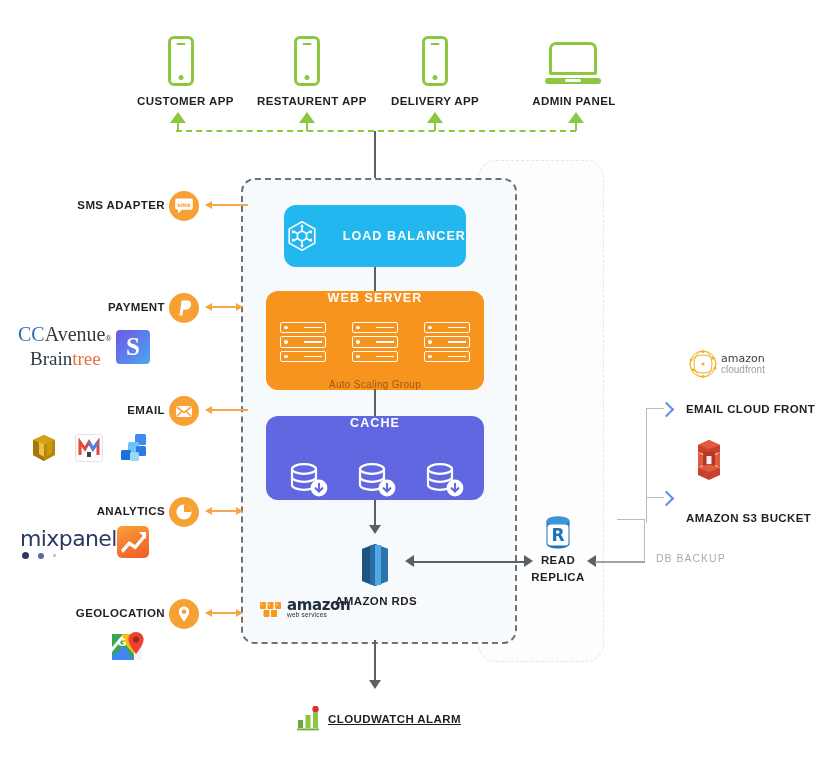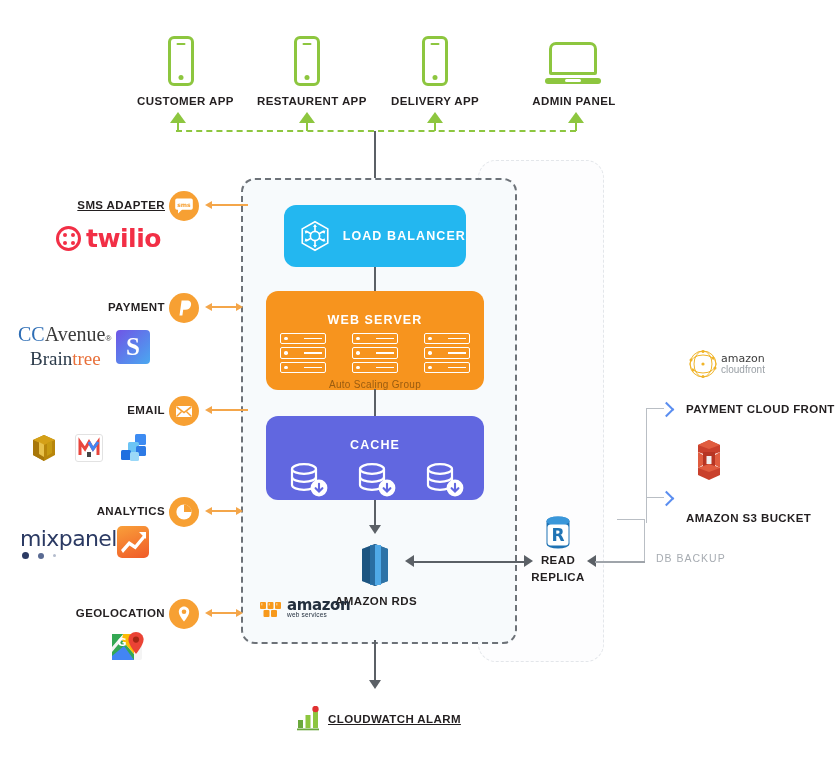--- a/index.html
+++ b/index.html
@@ -68,21 +68,21 @@
   .vpc-ghost{
     border:1px dashed #e3e6ea;border-radius:18px;background:#fdfdfe;
   }
   .vpc-main{
     border:2px dashed #6d7278;border-radius:14px;background:#f7fafc;
   }
 
   
   .card{
     border-radius:12px;display:flex;flex-direction:column;
-    align-items:center;justify-content:flex-end;box-sizing:border-box;
+    align-items:center;justify-content:space-between;box-sizing:border-box;
   }
   .card-title{
     color:#ffffff;font-weight:bold;font-size:12.5px;letter-spacing:1.1px;
   }
   .lb{background:#23b7f0;flex-direction:row;gap:10px;}
   .ws{background:#f7941e;}
   .cache{background:#6167e0;}
   .asg{
     color:#9a5c10;font-size:10px;letter-spacing:.3px;
   }
@@ -411,21 +411,21 @@
           <circle cx="15" cy="16" r="1.6"></circle>
         </g>
       </svg>
       <div style="display:flex;flex-direction:column;line-height:1.1;">
         <span class="cf-txt">amazon</span>
         <span class="cf-sub">cloudfront</span>
       </div>
     </div>
   </div>
   <div class="abs chev" style="left:661px;top:404px;"></div>
-  <div class="abs cap cap-right" style="left:686px;top:403px;">PAYMENT CLOUD FRONT</div>
+  <div class="abs cap cap-right" style="left:686px;top:403px;">EMAIL CLOUD FRONT</div>
 
   <div class="abs" style="left:689px;top:438px;">
     <svg width="40" height="44" viewBox="0 0 40 44">
       <polygon points="20,2 31,7 31,14 20,18 9,14 9,7" fill="#c9402c"></polygon>
       <polygon points="9,14 14,17 14,27 9,30" fill="#e05c3f"></polygon>
       <polygon points="31,14 26,17 26,27 31,30" fill="#e05c3f"></polygon>
       <rect x="14" y="14" width="12" height="16" fill="#b73523"></rect>
       <rect x="17.5" y="18" width="5" height="8" fill="#f0f0f0"></rect>
       <polygon points="20,26 31,30 31,37 20,42 9,37 9,30" fill="#c9402c"></polygon>
       <polygon points="20,2 31,7 20,11 9,7" fill="#e05c3f"></polygon>
@@ -442,39 +442,30 @@
     <svg width="26" height="26" viewBox="0 0 26 26">
       <rect x="2" y="14" width="5" height="8" fill="#6aa83c"></rect>
       <rect x="9.5" y="9" width="5" height="13" fill="#8dc63f"></rect>
       <rect x="17" y="5" width="5" height="17" fill="#8dc63f"></rect>
       <rect x="1" y="22.5" width="22" height="1.8" fill="#6aa83c"></rect>
       <circle cx="19.5" cy="3" r="3.2" fill="#e03131"></circle>
     </svg>
   </div>
   <div class="abs cap" style="left:328px;top:713px;font-size:11.5px;text-decoration:underline;">CLOUDWATCH ALARM</div>
 
-  <div class="abs cap cap-left" style="left:20px;top:199px;width:145px;text-decoration:underline;">SMS ADAPTER</div>
+  <div class="abs cap cap-left" style="left:20px;top:199px;width:145px;">SMS ADAPTER</div>
   <div class="abs svc-circle" style="left:169px;top:191px;">
     <svg width="20" height="20" viewBox="0 0 20 20">
       <path d="M3,2.5 H17 A1.8,1.8 0 0 1 18.8,4.3 V12 A1.8,1.8 0 0 1 17,13.8 H8 L4,17.5 V13.8 H3 A1.8,1.8 0 0 1 1.2,12 V4.3 A1.8,1.8 0 0 1 3,2.5 Z" fill="#ffffff"></path>
       <text x="10" y="10.6" text-anchor="middle" font-family="DejaVu Sans, sans-serif" font-size="6" font-weight="bold" fill="#f7a033">sms</text>
     </svg>
   </div>
   <div class="abs conn" style="left:205px;top:201px;">
     <span class="arr-head-l"></span>
     <span class="arr-line" style="width:36px;"></span>
-  </div>
-  <div class="abs logo-row" style="left:56px;top:224px;gap:5px;">
-    <span class="twilio-mark">
-      <span class="tw-dot" style="left:3.5px;top:3.5px;"></span>
-      <span class="tw-dot" style="right:3.5px;top:3.5px;"></span>
-      <span class="tw-dot" style="left:3.5px;bottom:3.5px;"></span>
-      <span class="tw-dot" style="right:3.5px;bottom:3.5px;"></span>
-    </span>
-    <span class="twilio-txt">twilio</span>
   </div>
 
   <div class="abs cap cap-left" style="left:20px;top:301px;width:145px;">PAYMENT</div>
   <div class="abs svc-circle" style="left:169px;top:293px;">
     <svg width="22" height="22" viewBox="0 0 22 22">
       <path d="M6.5,18.5 L8.6,3.5 H14 C17,3.5 18.6,5.3 18,8.2 C17.4,11.2 15.2,12.8 12.2,12.8 H10.2 L9.4,18.5 Z" fill="#ffffff"></path>
     </svg>
   </div>
   <div class="abs conn" style="left:205px;top:303px;">
     <span class="arr-head-l"></span>

